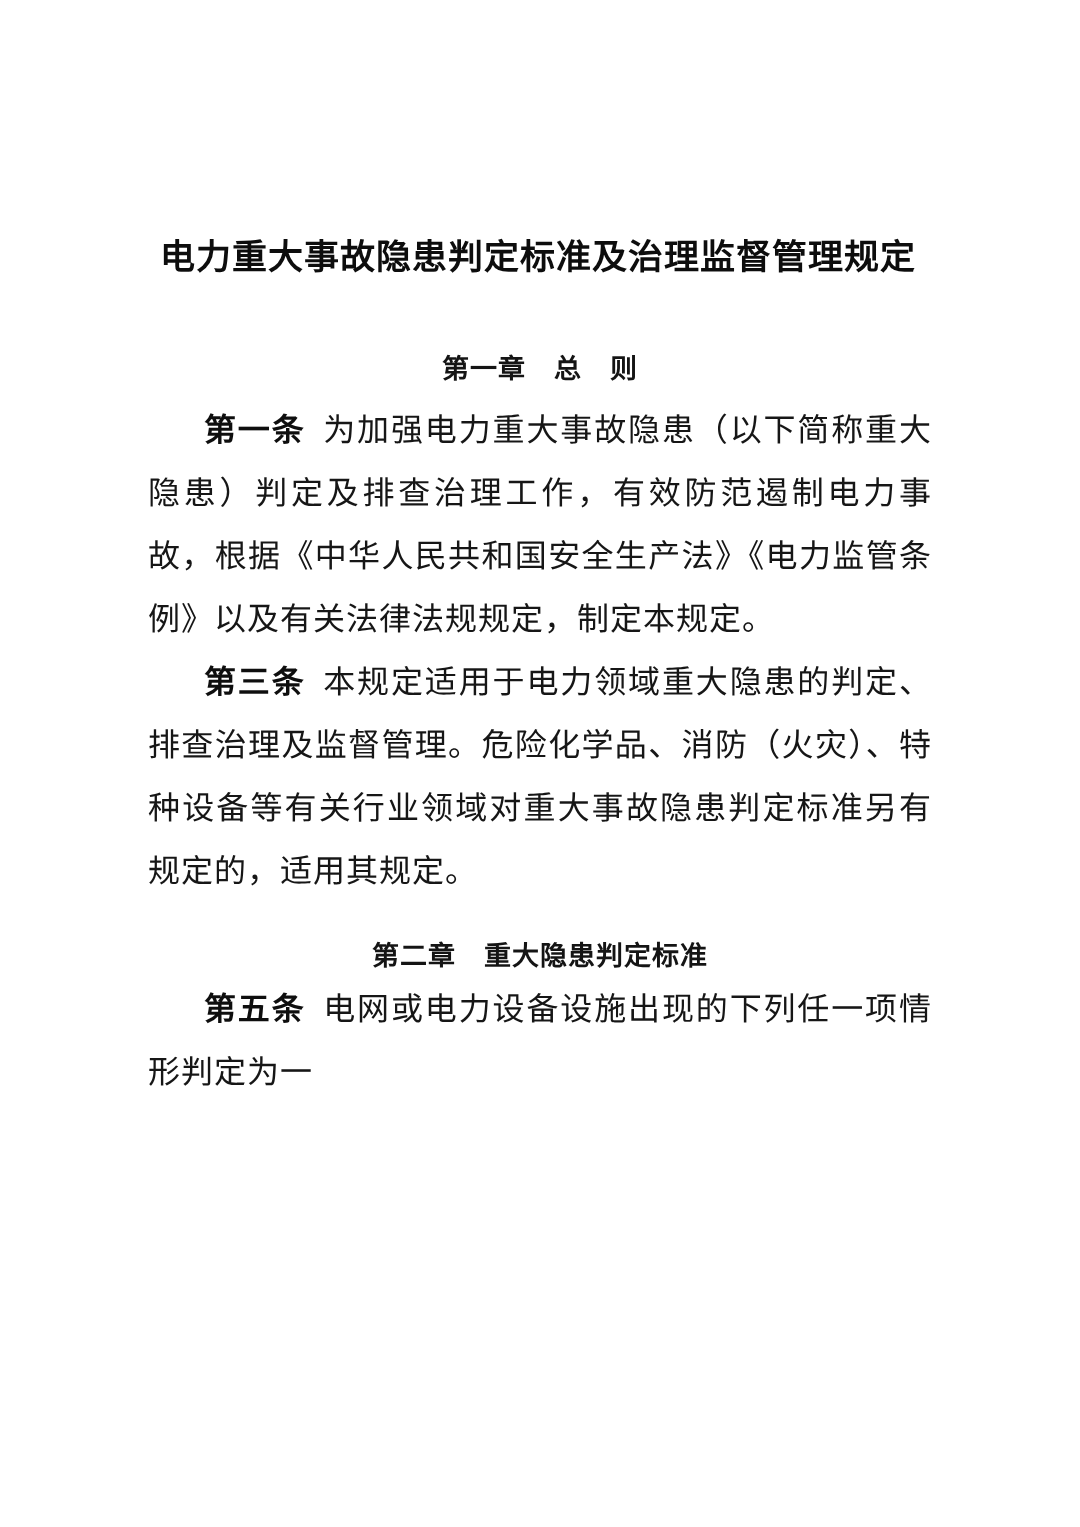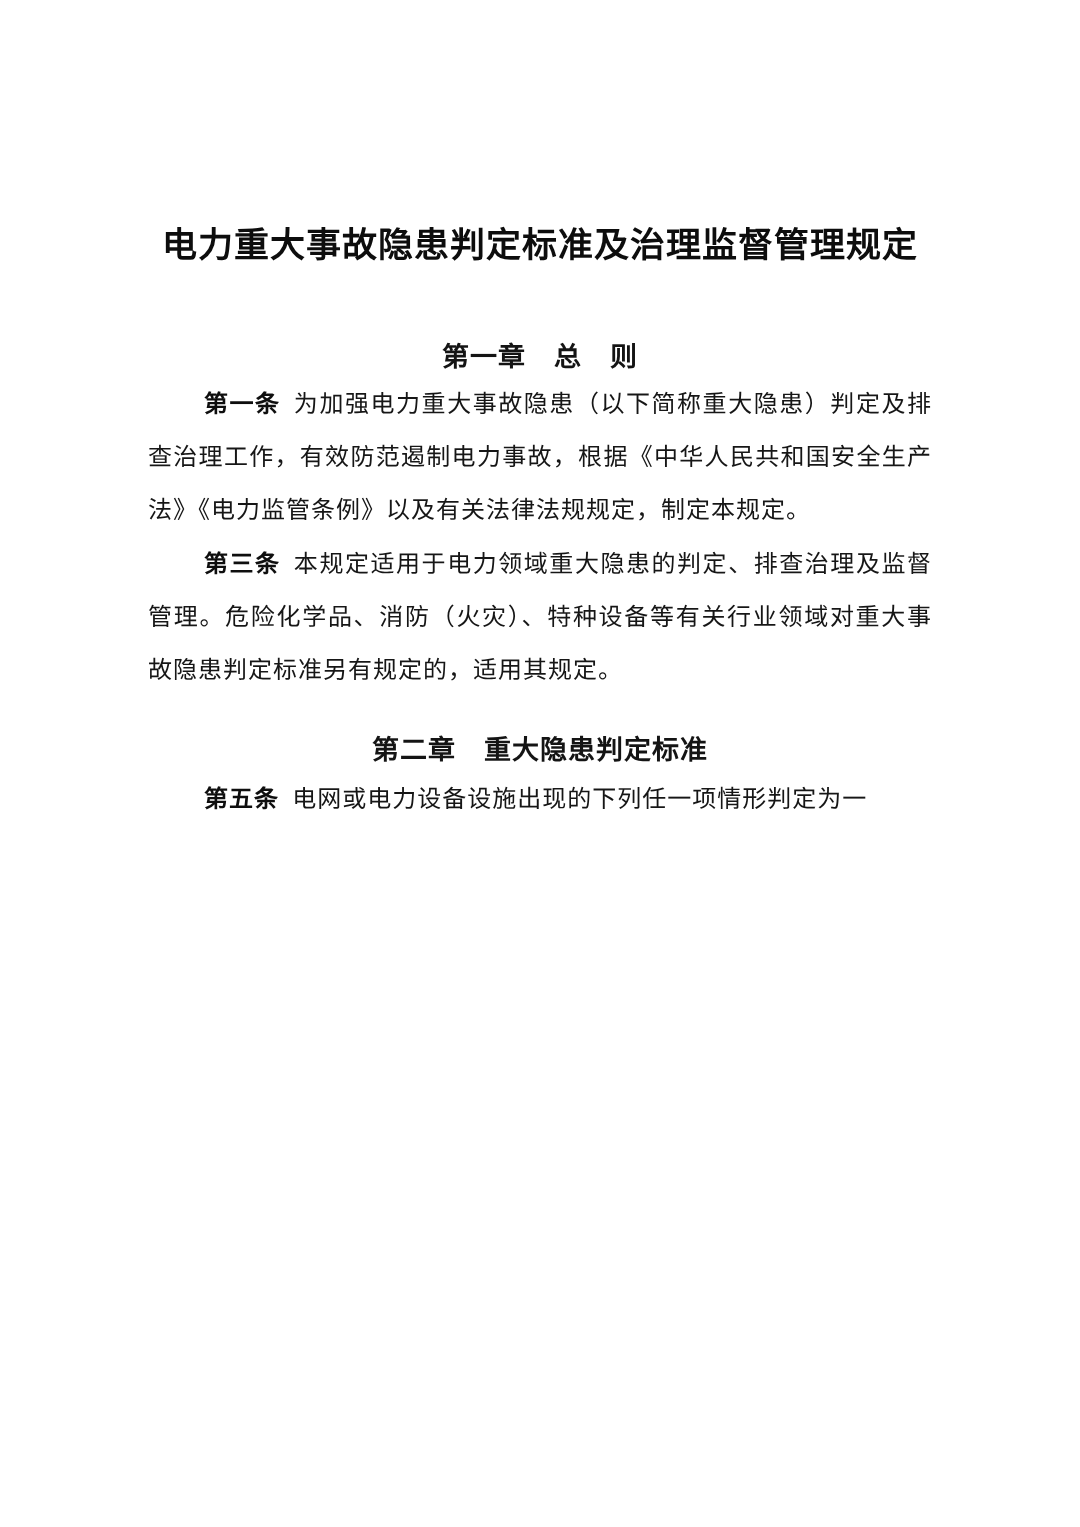--- a/index.html
+++ b/index.html
@@ -13,53 +13,53 @@
     height: 1527px;
     background: #ffffff;
     color: #121212;
     overflow: hidden;
     font-family: "Liberation Serif", serif;
   }
   .content {
     padding: 222px 148px 0 148px; 
   }
   .doc-title {
-    margin: 0;
+    margin: 12px;
     font-family: "Liberation Serif", serif;
     font-size: 35px;
     font-weight: 700;
     line-height: 48px;
-    text-align: center;
+    text-align: left;
     letter-spacing: 1px;
     color: #0d0d0d;
   }
   .chapter-heading {
     margin: 0;
     font-family: "Liberation Sans", sans-serif;
     font-size: 27px;
     font-weight: 700;
     line-height: 34px;
     text-align: center;
     letter-spacing: 1px;
     color: #141414;
   }
   .chapter-heading.first {
     margin-top: 70px;
-    margin-bottom: 3px;
+    margin-bottom: 13px;
     text-align: center;
   }
   .chapter-heading.second {
     margin-top: 36px;
     margin-bottom: 5px;
   }
   .article {
     margin: 0;
     font-family: "Liberation Serif", serif;
-    font-size: 24px;
-    line-height: 53px;
+    font-size: 32px;
+    line-height: 63px;
     letter-spacing: 1px;
     text-align: justify;
     text-indent: 56px; 
     color: #161616;
   }
   .article-label {
     font-family: "Liberation Sans", sans-serif;
     font-weight: 700;
     color: #0e0e0e;
     margin-right: 0.55em;

